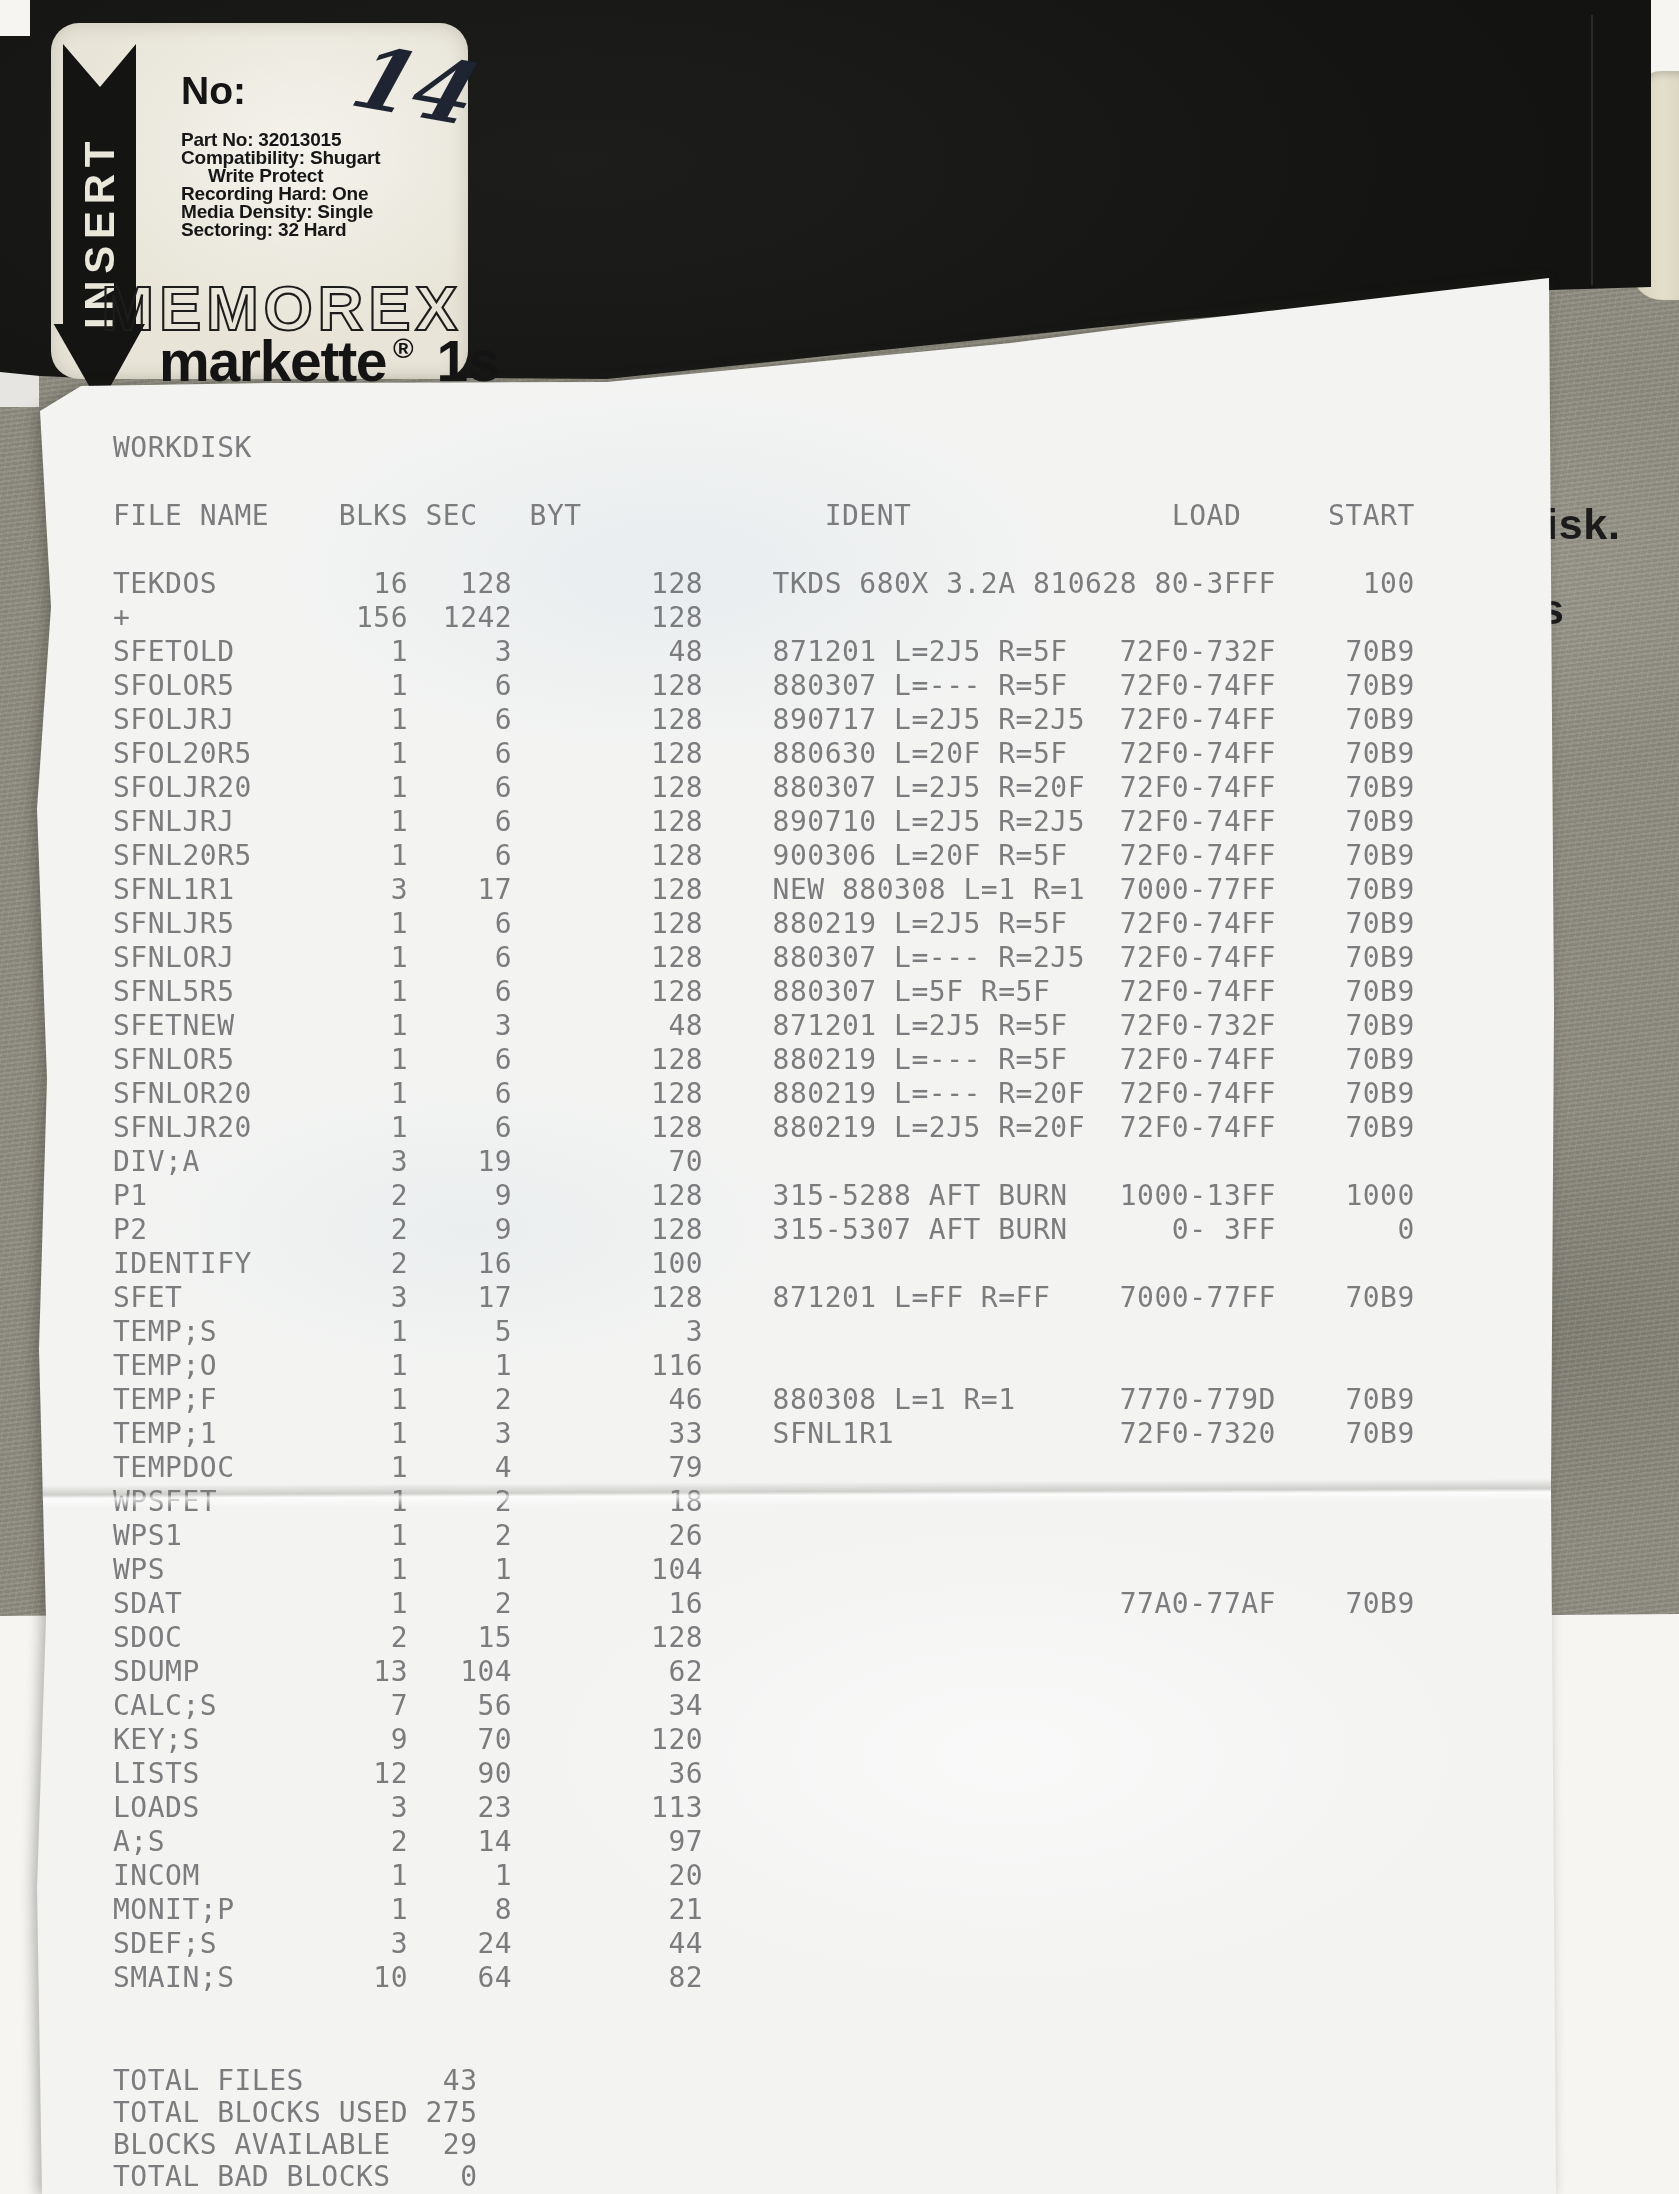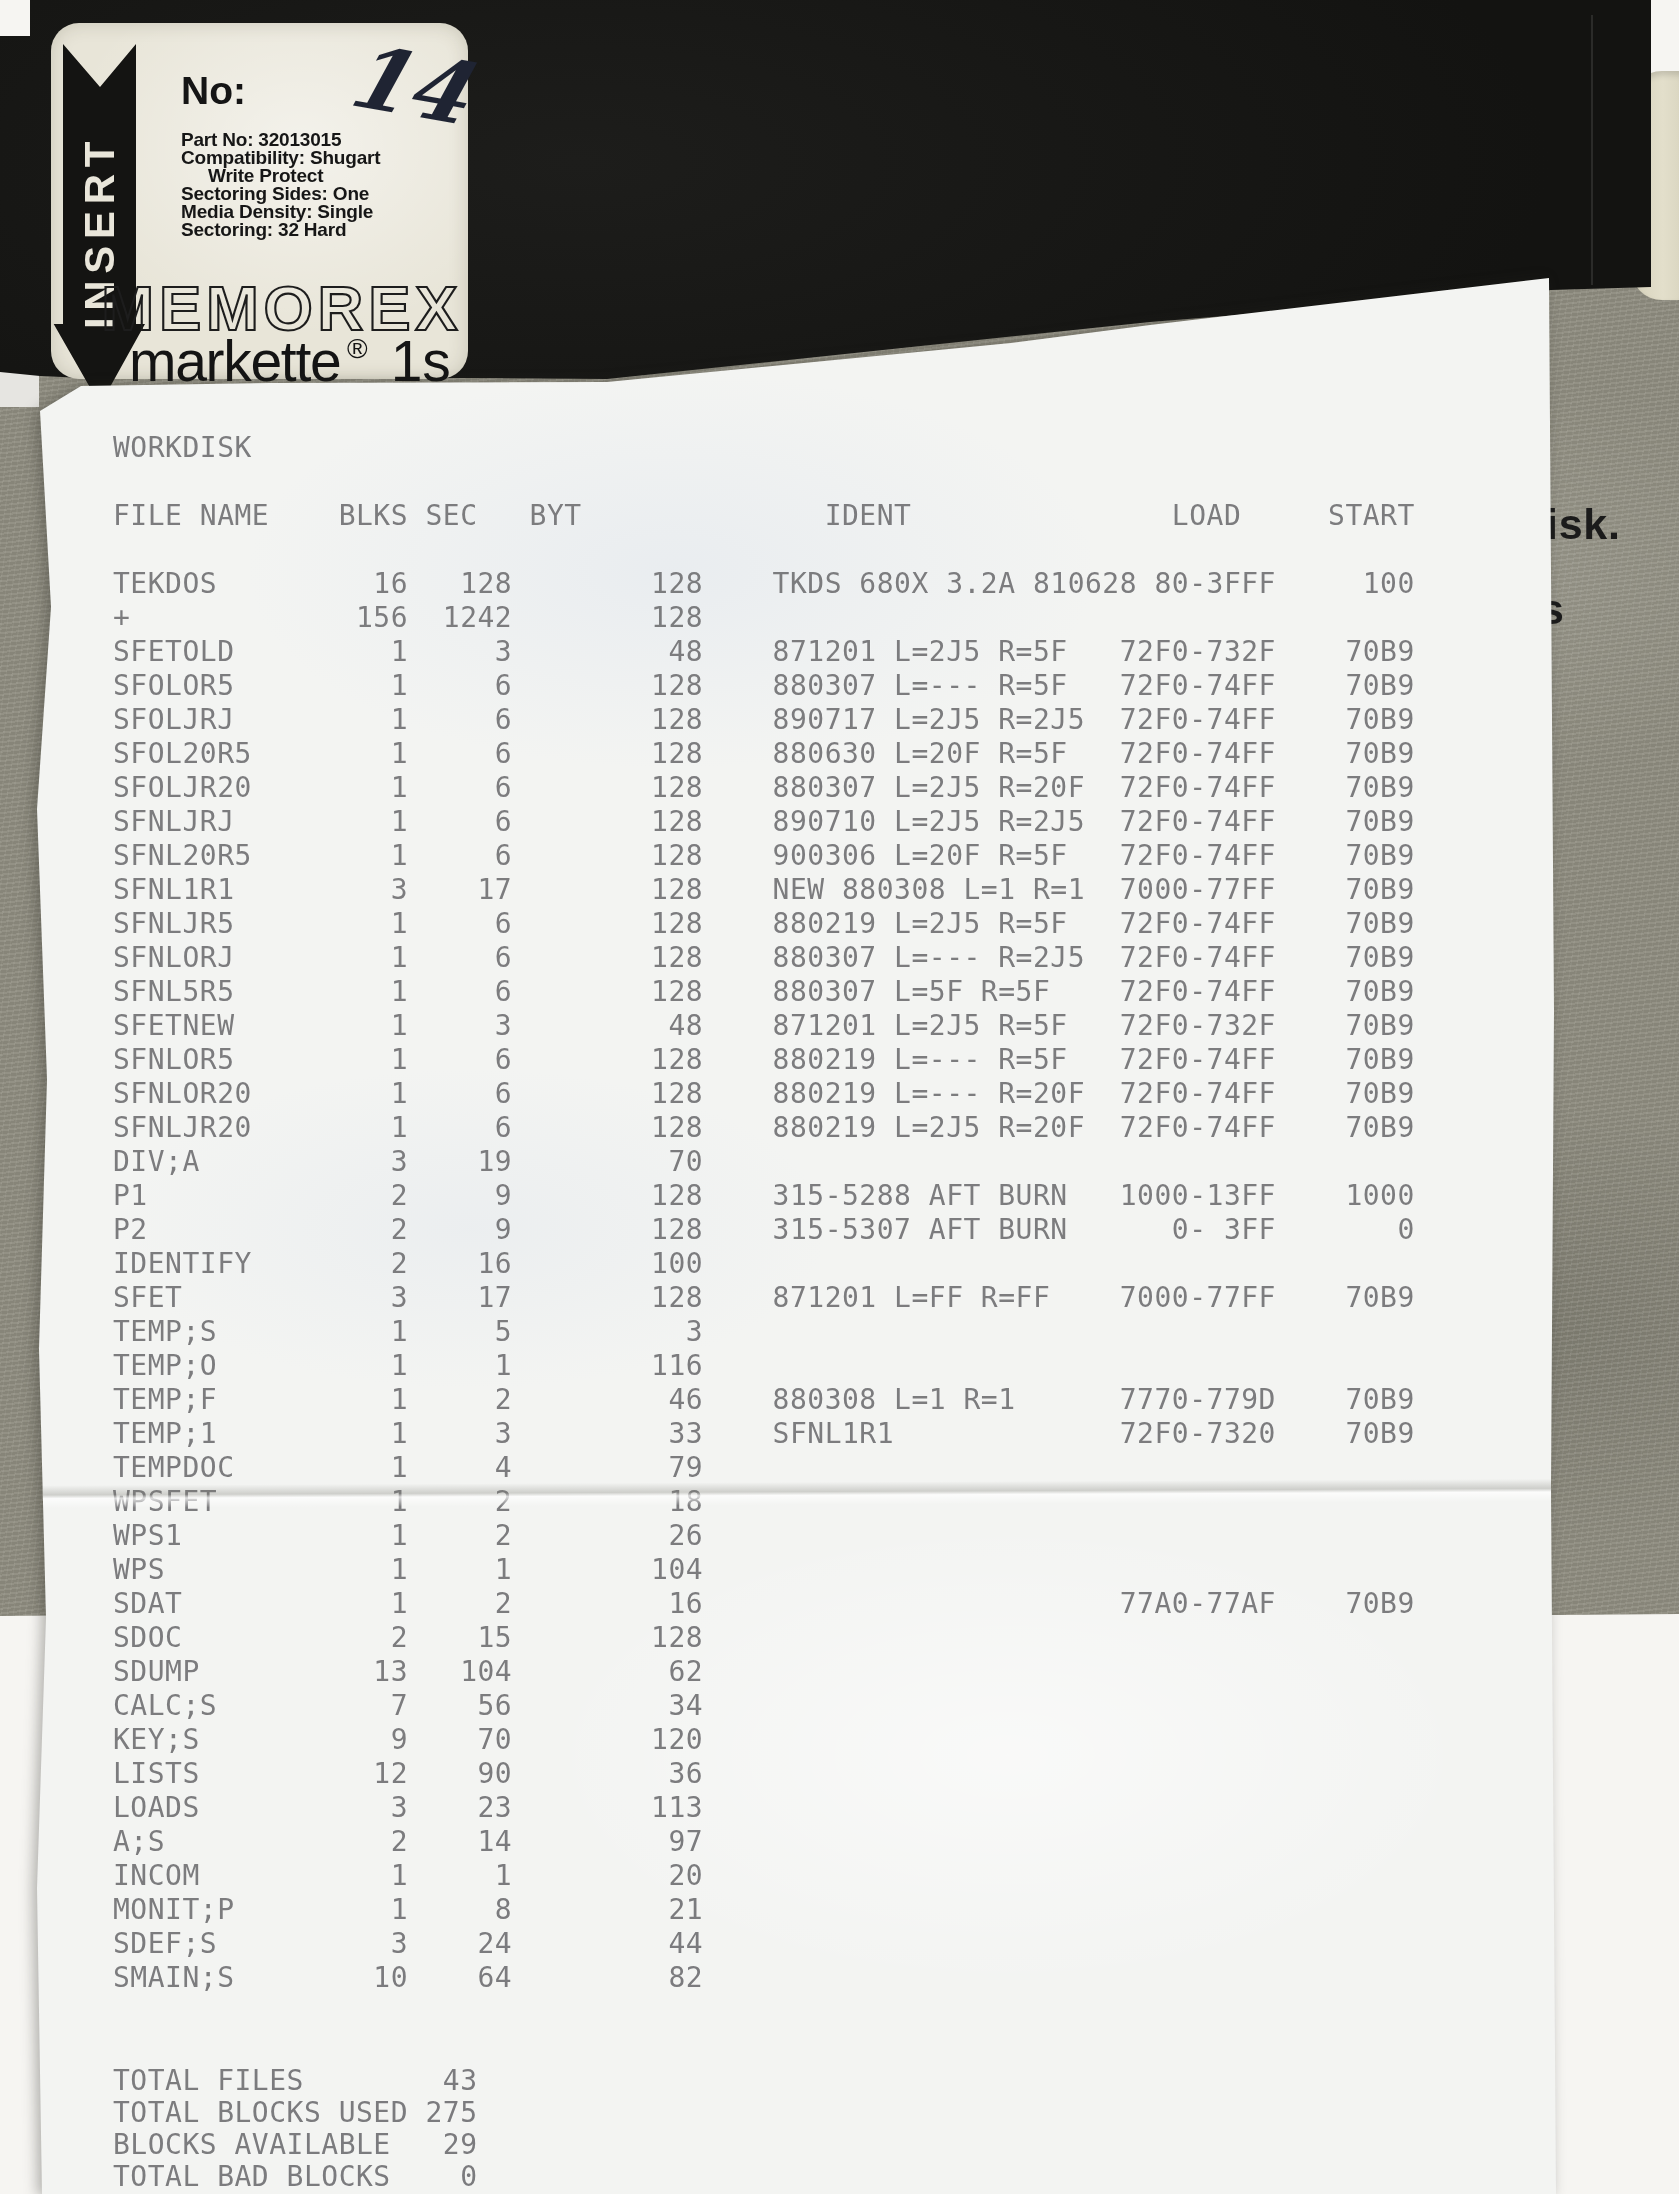--- a/index.html
+++ b/index.html
@@ -61,21 +61,21 @@
   .no-label{position:absolute;left:130px;top:46px;font-weight:bold;font-size:39px;color:#151515;}
   .handwritten{
     position:absolute;left:305px;top:12px;color:#1f2433;
     font-family:"DejaVu Serif",serif;font-style:italic;font-weight:bold;font-size:86px;
     transform:rotate(10deg) skewX(-8deg);
   }
   .spec-lines{position:absolute;left:130px;top:108px;}
   .spec-line{font-weight:bold;font-size:19px;line-height:18px;color:#161616;letter-spacing:-0.2px;white-space:nowrap;}
   .spec-line.indent{padding-left:27px;}
   .brand-svg{position:absolute;left:49px;top:247px;}
-  .product{position:absolute;left:78px;top:305px;font-weight:normal;font-size:57px;letter-spacing:-1.3px;color:#141414;white-space:nowrap;}
+  .product{position:absolute;left:108px;top:305px;font-weight:bold;font-size:57px;letter-spacing:-1.3px;color:#141414;white-space:nowrap;}
   .product .reg{font-size:28px;vertical-align:23px;margin-left:6.7px;letter-spacing:0;}
   .product .variant{margin-left:23px;letter-spacing:0;}
   
   .paper-wrap{position:absolute;inset:0;z-index:6;filter:drop-shadow(-4px 2.7px 6.7px rgba(40,40,35,.35));}
   .paper{
     position:absolute;inset:0;
     background:#f3f4f2;
     background-image:
       radial-gradient(607px 283px at 40% 26%, rgba(208,218,234,.28), transparent 70%),
       radial-gradient(512px 229px at 28% 56%, rgba(205,215,230,.20), transparent 70%),
@@ -118,21 +118,21 @@
 <div class="label">
   <div class="insert-arrow">
     <div class="insert-text">INSERT</div>
   </div>
   <div class="no-label">No:</div>
   <div class="handwritten">14</div>
   <div class="spec-lines" id="specLines">
       <div class="spec-line">Part No: 32013015</div>
       <div class="spec-line">Compatibility: Shugart</div>
       <div class="spec-line indent">Write Protect</div>
-      <div class="spec-line">Sectoring Sides: One</div>
+      <div class="spec-line">Recording Hard: One</div>
       <div class="spec-line">Media Density: Single</div>
       <div class="spec-line">Sectoring: 32 Hard</div>
     </div>
   <svg class="brand-svg" width="378" height="76" viewBox="0 0 560 112">
     <text x="2" y="88" font-family="Liberation Sans, sans-serif" font-weight="bold" font-size="94" letter-spacing="7" fill="none" stroke="#1d1d1d" stroke-width="3.2">MEMOREX</text>
   </svg>
   <div class="product">
     <span>markette</span><span class="reg">®</span><span class="variant">1s</span>
   </div>
 </div>

